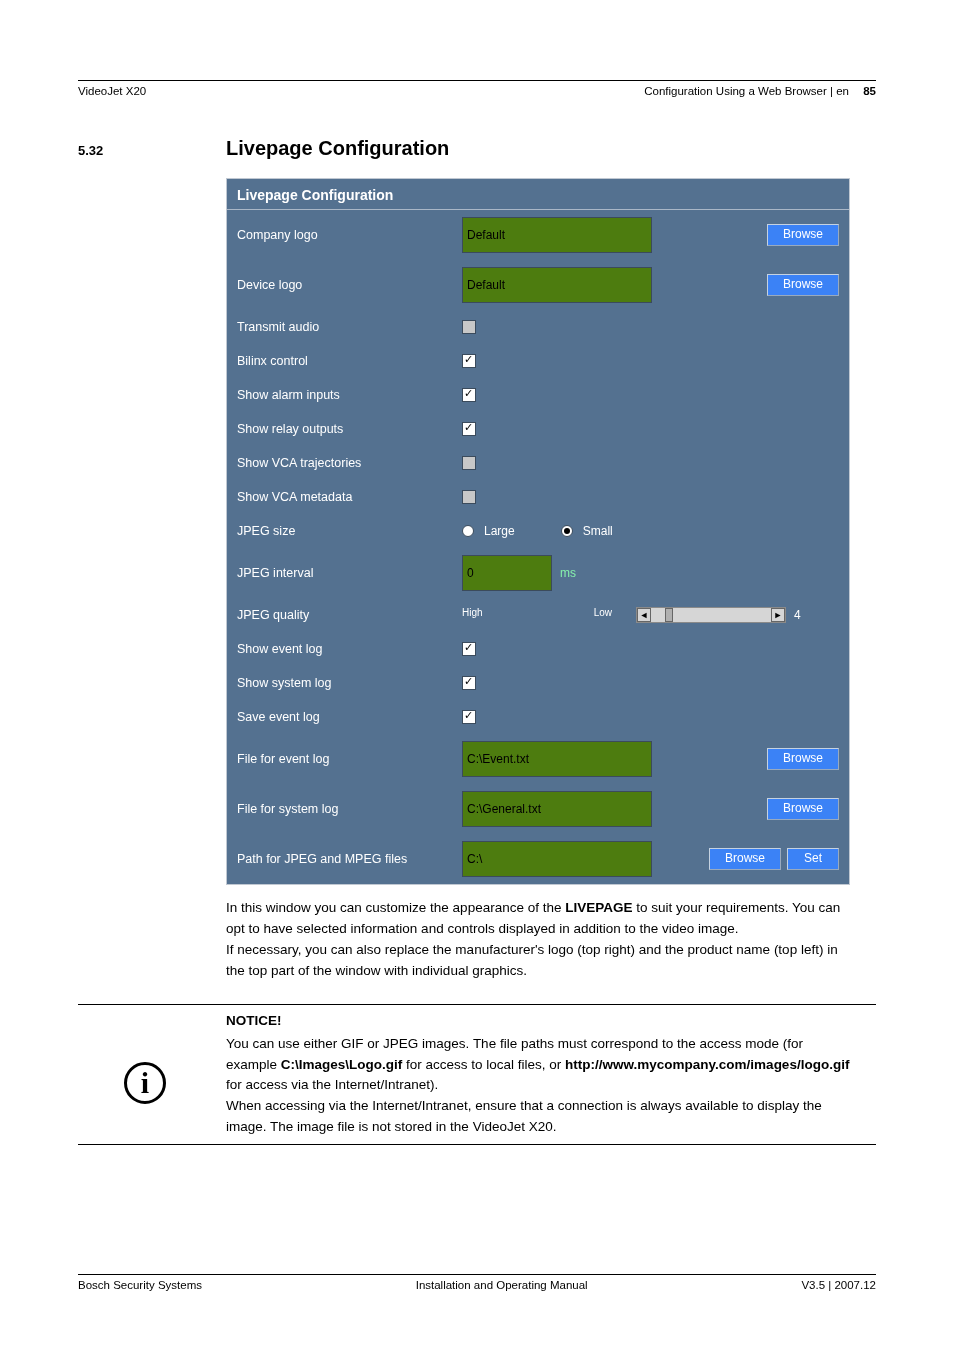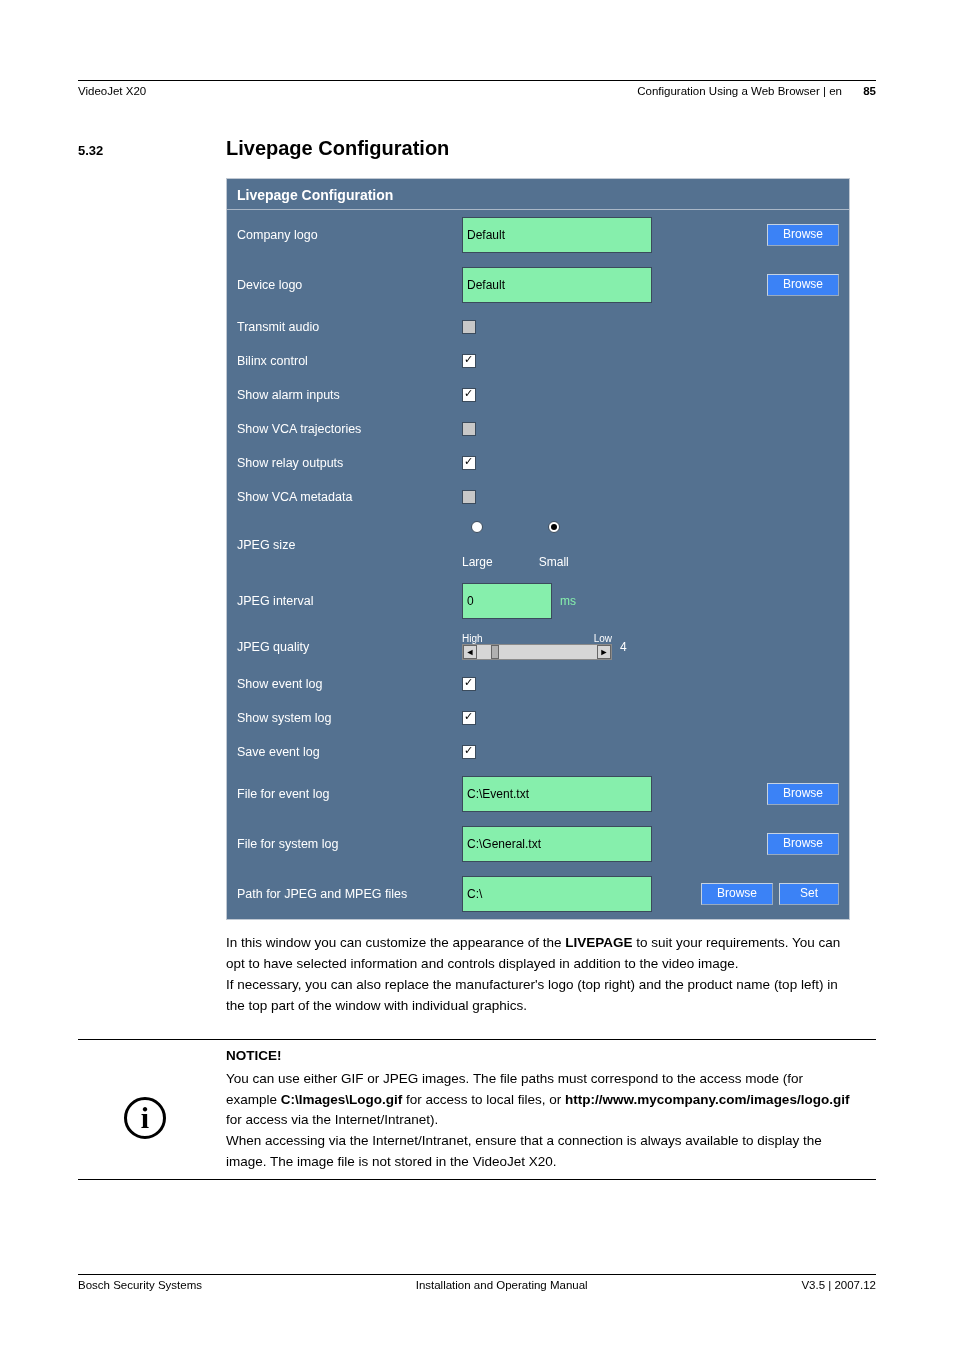--- a/index.html
+++ b/index.html
@@ -13,21 +13,21 @@
     padding: 80px 78px 60px 78px;
   }
   .top-rule { border-top: 1px solid #000; margin-bottom: 4px; }
   .header-line {
     display: flex;
     justify-content: space-between;
     font-size: 11.5px;
     margin-bottom: 40px;
   }
   .header-right { display: inline; }
-  .page-num { font-weight: bold; margin-left: 18px; text-align: center; }
+  .page-num { font-weight: bold; margin-left: 11px; text-align: center; }
   .section-row { display: flex; align-items: baseline; margin-bottom: 18px; }
   .section-num { font-weight: bold; font-size: 13px; width: 148px; }
   .section-title { font-weight: bold; font-size: 20px; }
 
   
   .panel {
     margin-left: 148px;
     width: 624px;
     border: 1px solid #c0c8d2;
     background: #547190;
@@ -46,21 +46,21 @@
     padding: 7px 10px;
     min-height: 34px;
   }
   .plabel {
     width: 225px;
     color: #fff;
     font-size: 12.5px;
   }
   .pctrl { flex: 1; display: flex; align-items: center; gap: 8px; }
   .pinput {
-    background: #86efac;
+    background: #4d7c0f;
     color: #000;
     border: 1px solid #3b4b5c;
     height: 36px;
     padding: 8px 4px;
     font-size: 12px;
     width: 190px;
   }
   .pbtn {
     background: #3b82f6;
     color: #fff;
@@ -92,22 +92,22 @@
   }
   .pradio {
     width: 12px; height: 12px; border-radius: 50%;
     background: #fff; border: 1px solid #3b4b5c;
     display:inline-block; position:relative;
   }
   .pradio.sel::after {
     content:""; position:absolute; width:6px; height:6px;
     background:#000; border-radius:50%; top:2px; left:2px;
   }
-  .radio-pair { display:flex; align-items:center; gap:22px; margin-right:38px;flex-direction:column; }
-  .slider-wrap { display:flex; flex-direction:column; font-size:10px; }
+  .radio-pair { display:flex; align-items:center; gap:10px; margin-right:38px; }
+  .slider-wrap { display:flex; flex-direction:row; font-size:10px;gap:24px; }
   .slider-labels { display:flex; justify-content:space-between; width:150px; color:#fff; }
   .slider-track {
     width:150px; height:16px; background:#d6d6d6;
     border:1px solid #8a8a8a; position:relative;
   }
   .slider-btn {
     position:absolute; top:0; width:14px; height:14px;
     background:#d6d6d6; border:1px solid #666; font-size:9px;
     text-align:center; line-height:12px; color:#000;
   }
@@ -200,29 +200,29 @@
         <span class="pcheck checked"></span>
       </div>
     </div>
   <div class="prow">
       <div class="plabel">Show alarm inputs</div>
       <div class="pctrl">
         <span class="pcheck checked"></span>
       </div>
     </div>
   <div class="prow">
+      <div class="plabel">Show relay outputs</div>
+      <div class="pctrl">
+        <span class="pcheck checked"></span>
+      </div>
+    </div>
+  <div class="prow">
       <div class="plabel">Show VCA trajectories</div>
       <div class="pctrl">
         <span class="pcheck"></span>
-      </div>
-    </div>
-  <div class="prow">
-      <div class="plabel">Show relay outputs</div>
-      <div class="pctrl">
-        <span class="pcheck checked"></span>
       </div>
     </div>
   <div class="prow">
       <div class="plabel">Show VCA metadata</div>
       <div class="pctrl">
         <span class="pcheck"></span>
       </div>
     </div>
 
   <div class="prow">
@@ -303,21 +303,21 @@
         </div>
     </div>
   </div>
 
   <div class="prow">
     <div class="plabel">Path for JPEG and MPEG files</div>
     <div class="pctrl">
       <input class="pinput" value="C:\" style="">
       <div class="browse-wrap">
         <div class="pbtn">Browse</div>
-        <div class="pbtn" style="width:60px">Set</div>
+        <div class="pbtn" style="width:52px">Set</div>
       </div>
     </div>
   </div>
 </div>
 
 <div class="body-text">
   <p>
     <span>In this window you can customize the appearance of the </span><strong>LIVEPAGE</strong><span> to suit your requirements. You can opt to have selected information and controls displayed in addition to the video image.</span>
   </p>
   <p>If necessary, you can also replace the manufacturer's logo (top right) and the product name (top left) in the top part of the window with individual graphics.</p>

